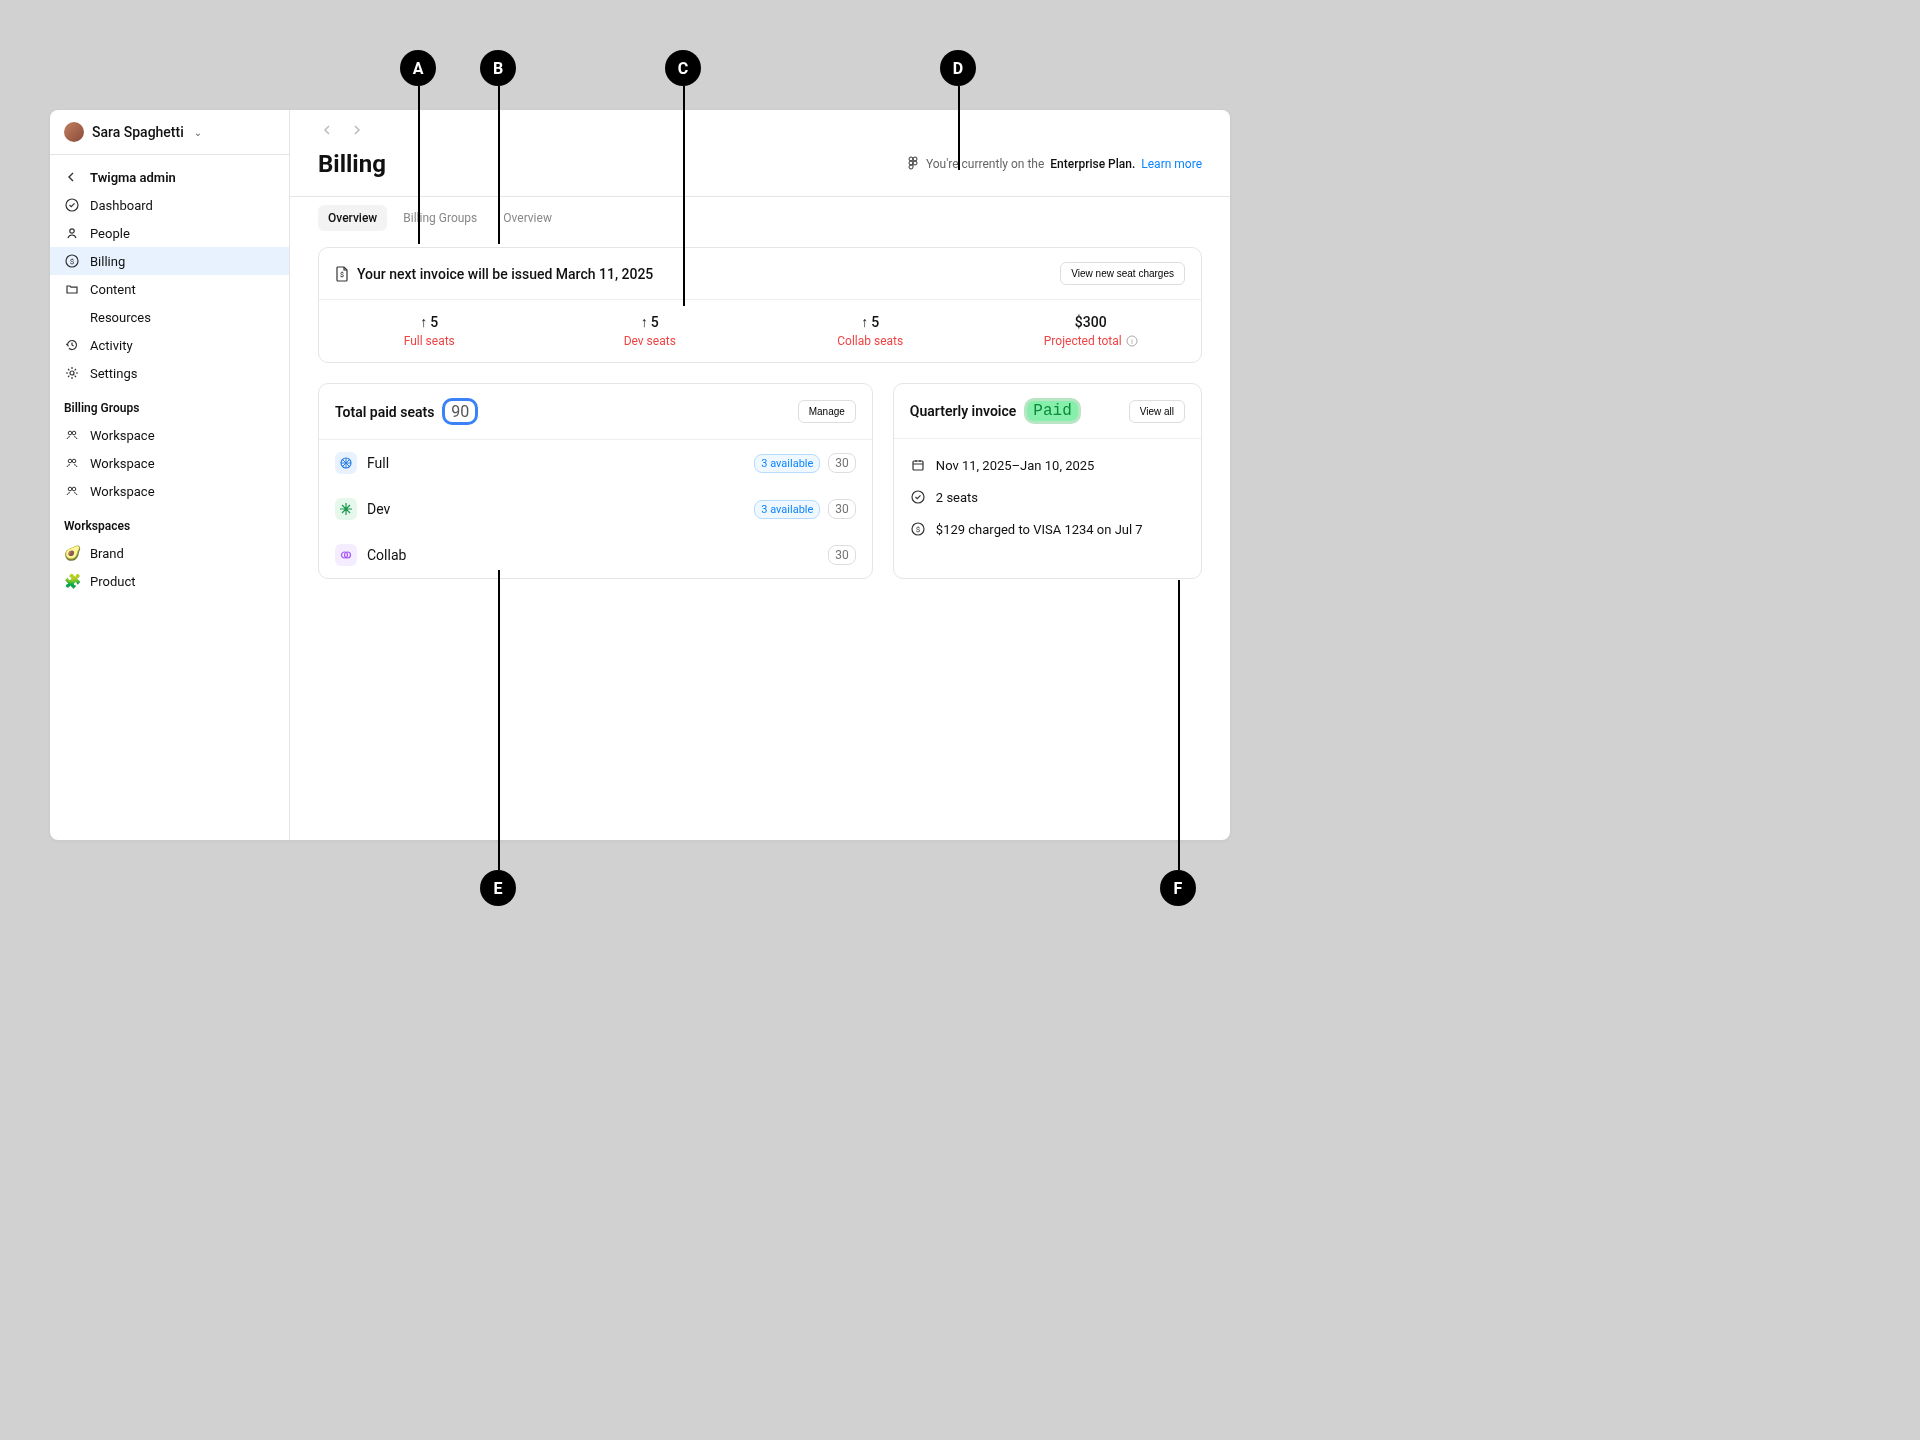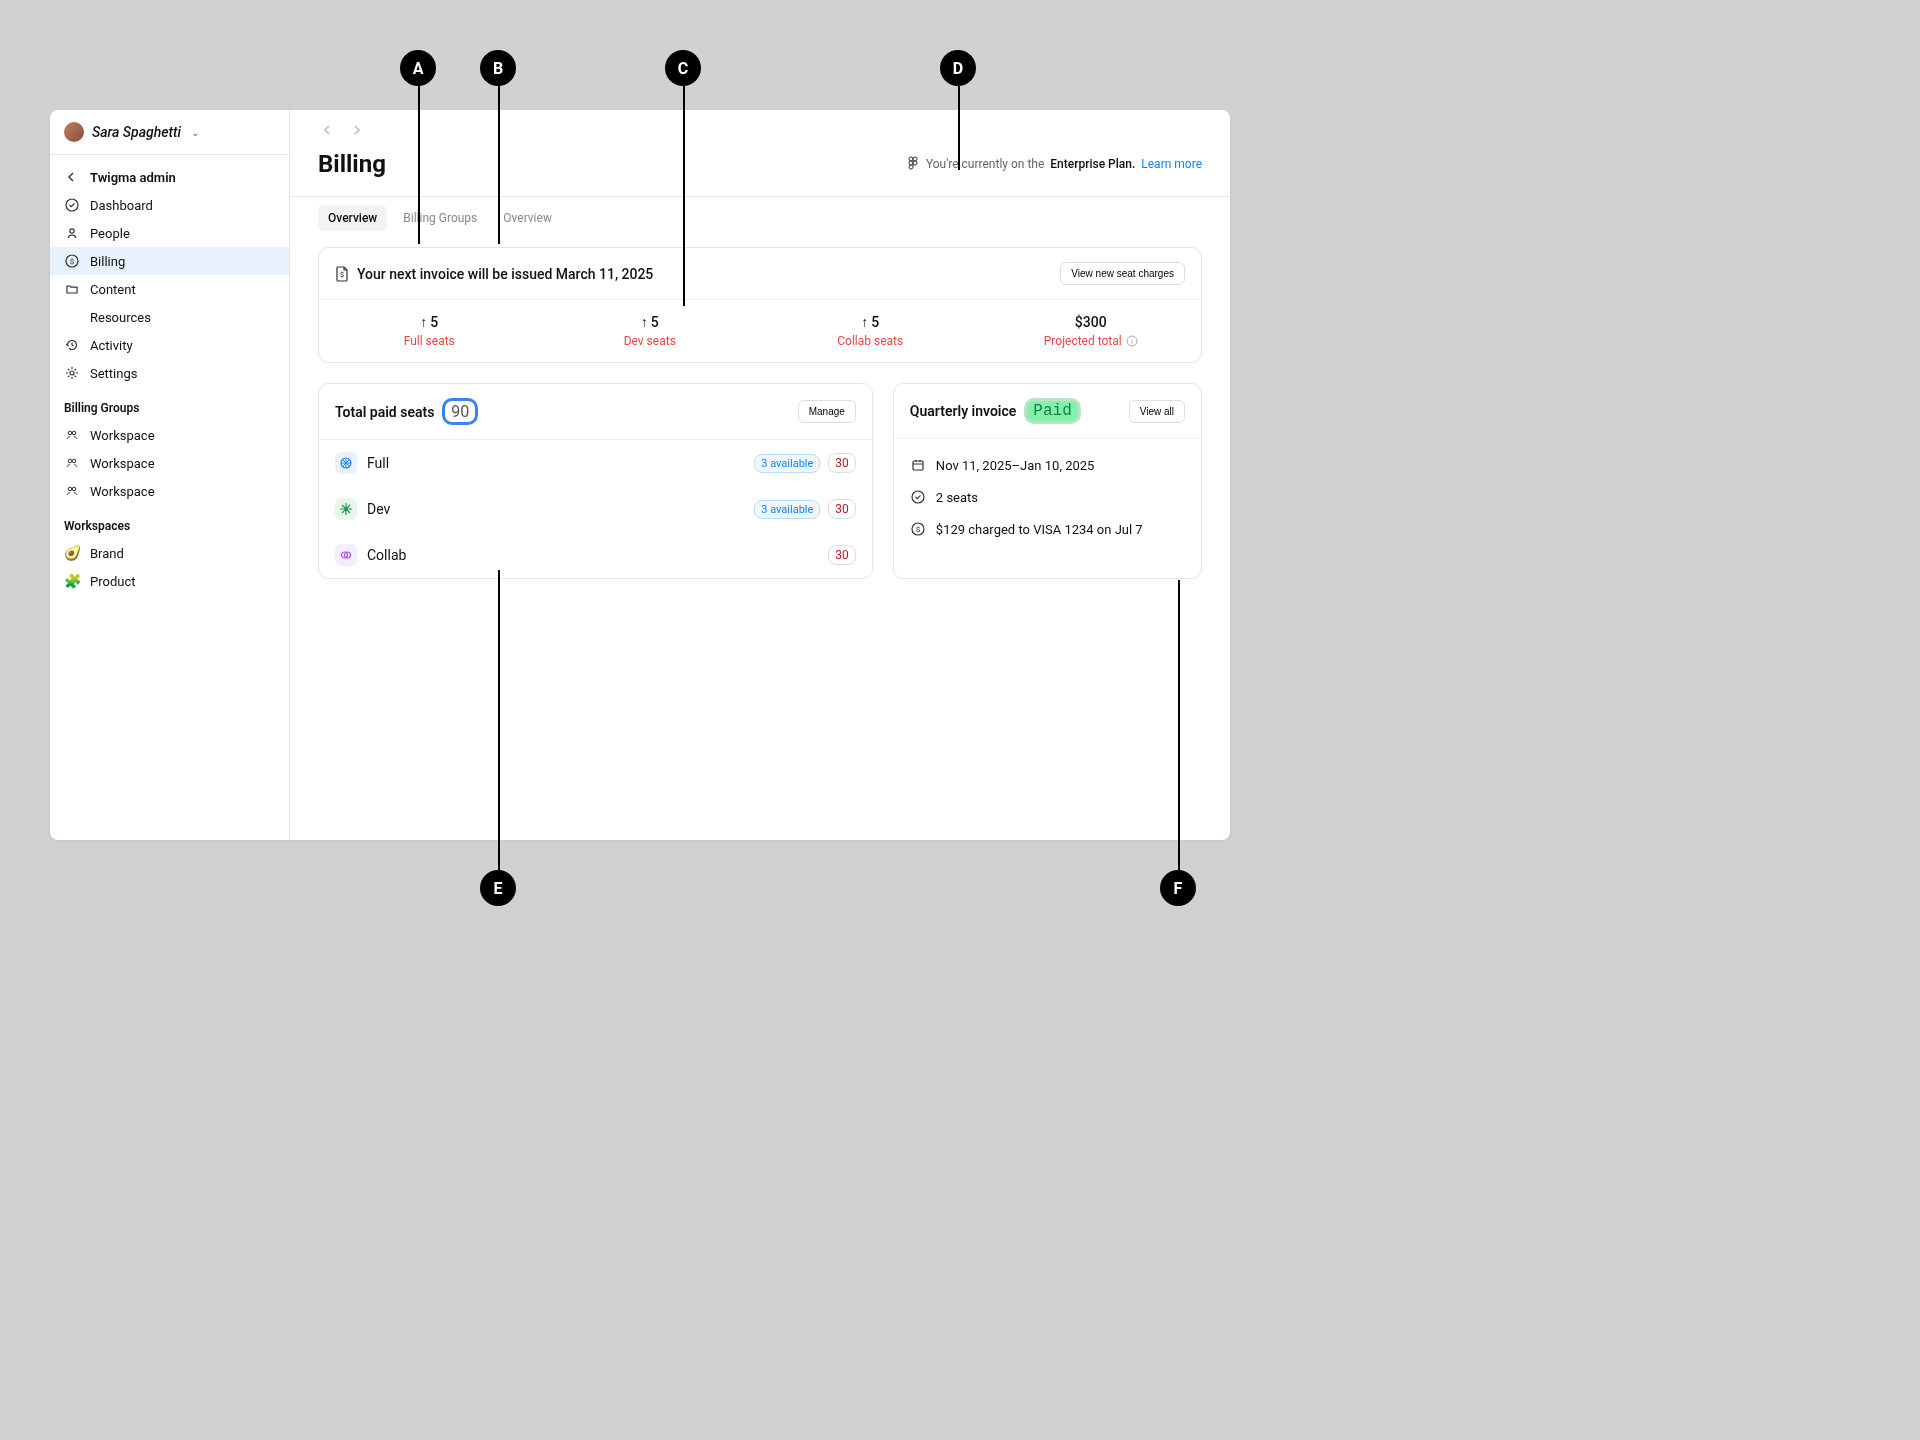--- a/index.html
+++ b/index.html
@@ -1,19 +1,19 @@
 <!DOCTYPE html>
 <html><head>
 <meta charset="utf-8">
 <style>
 * { box-sizing: border-box; margin: 0; padding: 0; }
 body { font-family: -apple-system, BlinkMacSystemFont, "Segoe UI", Roboto, sans-serif; background: #d1d1d1; width: 1920px; height: 1440px; position: relative; font-size: 14px; color: #111; }
 .app { position: absolute; left: 50px; top: 110px; width: 1180px; height: 730px; background: #fff; border-radius: 8px; display: flex; overflow: hidden; box-shadow: 0 1px 4px rgba(0,0,0,0.05); }
 .sidebar { width: 240px; border-right: 1px solid #e5e5e5; display: flex; flex-direction: column; }
-.sb-header { padding: 12px 14px; display: flex; align-items: center; gap: 8px; border-bottom: 1px solid #e5e5e5; font-style: italic; }
+.sb-header { padding: 12px 14px; display: flex; align-items: center; gap: 8px; border-bottom: 1px solid #e5e5e5; }
 .avatar { width: 20px; height: 20px; border-radius: 50%; background: linear-gradient(135deg,#c08060,#8a4b3a); display:inline-block; }
 .sb-user { font-size: 14px; font-weight: 500; }
 .chev { font-size: 10px; color: #666; margin-left: 2px; }
 .sb-body { padding: 8px 0; }
 .sb-row { display: flex; align-items: center; gap: 10px; padding: 6px 14px; cursor: pointer; }
 .sb-row.active { background: #e8f2ff; }
 .sb-row .icon { width: 16px; height: 16px; display:flex; align-items:center; justify-content:center; color:#333; }
 .sb-row .label { font-size: 13px; }
 .sb-section-title { font-size: 12px; font-weight: 600; padding: 14px 14px 6px; color: #111; }
 .ws-icon { width: 16px; height: 16px; display:inline-block; }
@@ -46,21 +46,21 @@
 .pill { font-size: 16px; padding: 1px 6px; border:3px solid #3b82f6; border-radius: 10px; color:#555; }
 .pill-green { color:#0a8a3a; border-color:#b8e5c4; background:#86efac;font-family:Liberation Mono, monospace; }
 .seat-row { display:flex; align-items:center; justify-content:space-between; padding: 12px 16px; }
 .seat-left { display:flex; align-items:center; gap:10px; }
 .seat-badge { width:22px; height:22px; border-radius:6px; display:flex; align-items:center; justify-content:center; }
 .seat-badge.blue { background:#e8f2ff; }
 .seat-badge.green { background:#e6f7ec; }
 .seat-badge.violet { background:#f4edff; }
 .seat-right { display:flex; align-items:center; gap:8px; }
 .avail-pill { font-size: 11px; color:#0b84ff; border:1px solid #b6dbff; background:#f0f8ff; padding:2px 6px; border-radius:8px; }
-.count-pill { font-size: 12px; border:1px solid #ddd; border-radius:8px; padding:2px 6px; color:#b91c1c; }
+.count-pill { font-size: 12px; border:1px solid #ddd; border-radius:8px; padding:2px 6px; color:#737373; }
 .qi-body { padding: 10px 16px 14px; }
 .qi-row { display:flex; align-items:center; gap:10px; padding: 8px 0; font-size: 13px; }
 .qi-row .icon { width:16px; height:16px; display:flex; align-items:center; justify-content:center; color:#333; }
 
 .marker { position:absolute; width:36px; height:36px; border-radius:50%; background:#000; color:#fff; display:flex; align-items:center; justify-content:center; font-weight:700; font-size:16px; z-index:50; }
 .mline { position:absolute; width:2px; background:#000; z-index:40; }
 svg { display:block; }
 </style>
 </head>
 <body>

